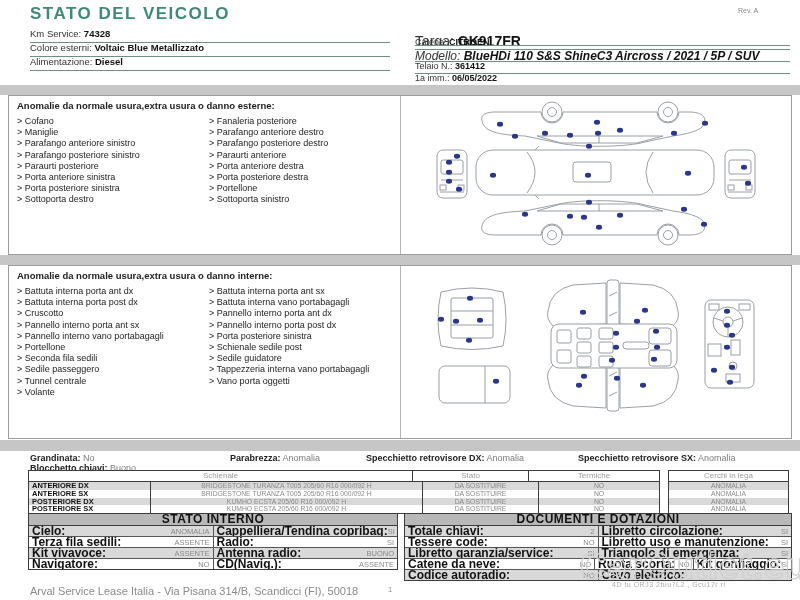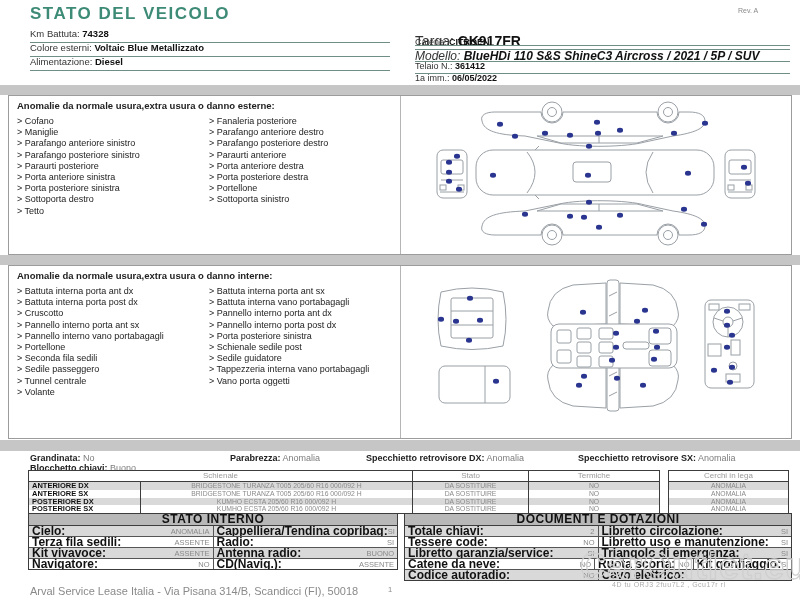--- a/index.html
+++ b/index.html
@@ -38,21 +38,21 @@
   
   .tiretable{left:28px;top:470px;width:632px;border:1px solid #3c3c3c;box-sizing:border-box;}
   .tt-head{display:flex;height:10px;border-bottom:1px solid #3c3c3c;}
   .tt-head div{font-size:8px;color:#9a9a9a;text-align:center;line-height:10px;box-sizing:border-box;}
   .tt-h-pneu{width:384px;border-right:1px solid #3c3c3c;}
   .tt-h-stato{width:116px;border-right:1px solid #3c3c3c;}
   .tt-h-term{flex:1;}
   .tt-row{display:flex;height:7.8px;}
   .tt-body .tt-row:nth-child(odd){background:#d9d9d9;}
   .tt-row div{box-sizing:border-box;overflow:hidden;white-space:nowrap;}
-  .tt-pos{width:112px;font-size:7.5px;font-weight:bold;color:#111;padding-left:3px;line-height:8px;border-right:1px solid #3c3c3c;}
+  .tt-pos{width:122px;font-size:7.5px;font-weight:bold;color:#111;padding-left:3px;line-height:8px;border-right:1px solid #3c3c3c;}
   .tt-desc{width:272px;font-size:6.8px;color:#8a8a8a;text-align:center;line-height:8px;border-right:1px solid #3c3c3c;}
   .tt-stato{width:116px;font-size:6.8px;color:#8a8a8a;text-align:center;line-height:8px;border-right:1px solid #3c3c3c;}
   .tt-term{flex:1;font-size:6.8px;color:#8a8a8a;text-align:center;line-height:8px;}
   .cerchitable{left:668px;top:470px;width:121px;border:1px solid #3c3c3c;box-sizing:border-box;}
   .ct-head{height:10px;font-size:8px;color:#9a9a9a;text-align:center;line-height:10px;border-bottom:1px solid #3c3c3c;}
   .ct-row{height:7.8px;font-size:6.8px;color:#8a8a8a;text-align:center;line-height:8px;}
   .ct-body .ct-row:nth-child(odd){background:#d9d9d9;}
 
   
   .btable{box-sizing:border-box;}
@@ -76,21 +76,21 @@
   svg .ln{fill:none;stroke:#9aa0a6;stroke-width:1;}
   svg .lnf{fill:#ffffff;stroke:#9aa0a6;stroke-width:1;}
 </style>
 </head>
 <body>
 
 <div class="abs doc-title">STATO DEL VEICOLO</div>
 <div class="abs rev">Rev. A</div>
 
 <div class="abs fieldrow" style="left:30px;top:28px;width:360px;height:14px;">
-  <span class="lbl">Km Battuta:</span>
+  <span class="lbl">Km Service:</span>
   <span class="val">74328</span>
 </div>
 <div class="abs fieldrow" style="left:30px;top:42px;width:360px;height:14px;">
   <span class="lbl">Colore esterni:</span>
   <span class="val">Voltaic Blue Metallizzato</span>
 </div>
 <div class="abs fieldrow" style="left:30px;top:56px;width:360px;height:14px;">
   <span class="lbl">Alimentazione:</span>
   <span class="val">Diesel</span>
 </div>
@@ -124,21 +124,20 @@
     <div class="anom-cols">
       <div class="anom-col1">
         <div class="ai">Cofano</div>
         <div class="ai">Maniglie</div>
         <div class="ai">Parafango anteriore sinistro</div>
         <div class="ai">Parafango posteriore sinistro</div>
         <div class="ai">Paraurti posteriore</div>
         <div class="ai">Porta anteriore sinistra</div>
         <div class="ai">Porta posteriore sinistra</div>
         <div class="ai">Sottoporta destro</div>
-        <div class="ai">Tetto</div>
       </div>
       <div class="anom-col2">
         <div class="ai">Fanaleria posteriore</div>
         <div class="ai">Parafango anteriore destro</div>
         <div class="ai">Parafango posteriore destro</div>
         <div class="ai">Paraurti anteriore</div>
         <div class="ai">Porta anteriore destra</div>
         <div class="ai">Porta posteriore destra</div>
         <div class="ai">Portellone</div>
         <div class="ai">Sottoporta sinistro</div>

